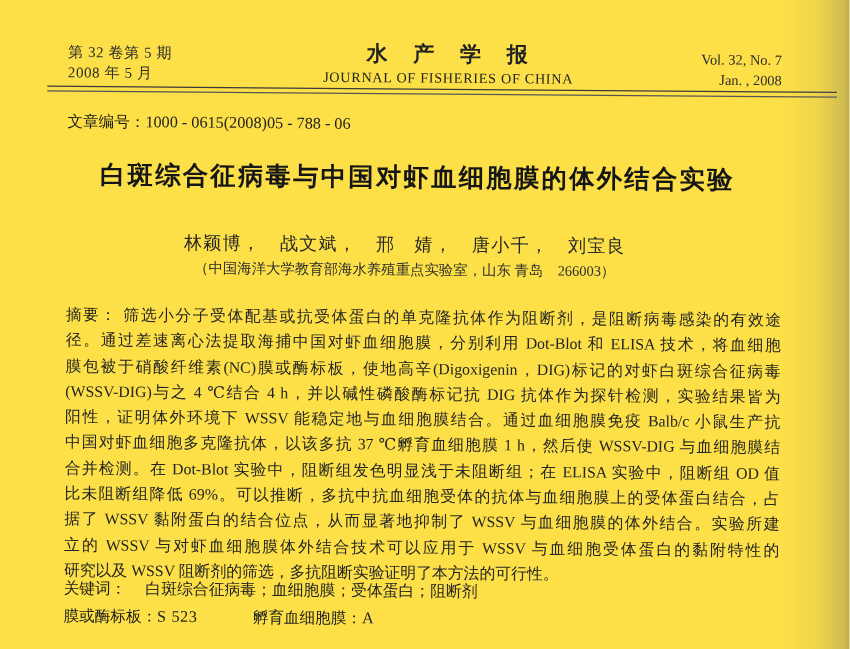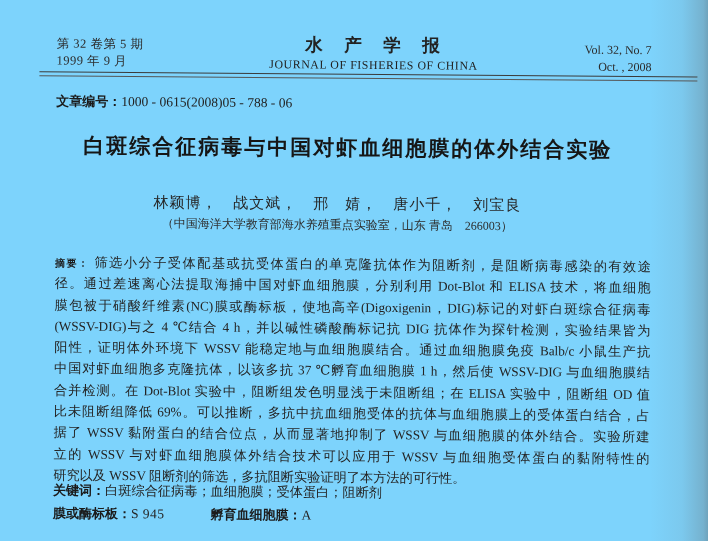--- a/index.html
+++ b/index.html
@@ -4,21 +4,21 @@
 <style>
   html, body {
     margin: 0; padding: 0;
     width: 708px; height: 541px;
     overflow: hidden;
     background: #fdfdfc;
   }
   .page {
     position: relative;
     width: 708px; height: 541px;
-    background: #7dd3fc;
+    background: #fde047;
     font-family: "Liberation Serif", "DejaVu Serif", serif;
     color: #222;
   }
   
   .sheet {
     position: absolute; inset: 0;
     transform: rotate(0.45deg);
     transform-origin: 0 0;
   }
   
@@ -54,21 +54,21 @@
     font-size: 12px; line-height: 17px; text-align: right; color: #2c2c2c;
   }
   .rule {
     position: absolute; left: 40px; right: 10px; top: 71px;
     height: 3px;
     border-top: 1.6px solid #3a3a3a;
     border-bottom: 1.2px solid #555;
   }
   .label {
     font-family: "Liberation Sans", "DejaVu Sans", sans-serif;
-    font-weight: bold; color: #1b1b1b;
+    font-weight: normal; color: #1b1b1b;
   }
   .artnum {
     position: absolute; left: 57px; top: 92px;
     font-size: 13.5px; color: #222;
   }
   .artnum .label { font-size: 13px; }
   .title {
     position: absolute; left: 30px; right: 40px; top: 131px;
     text-align: center;
     font-family: "Liberation Sans", "DejaVu Sans", sans-serif;
@@ -90,53 +90,53 @@
     font-size: 13.2px; line-height: 21.3px; color: #242424;
   }
   .abstract .line {
     text-align: justify;
     text-align-last: justify;
     height: 21.3px; overflow: hidden;
   }
   .abstract .line.last {
     text-align-last: left;
   }
-  .abstract .label { font-size: 10px; margin-right: 5px; }
+  .abstract .label { font-size: 13px; margin-right: 5px; }
   .keywords {
     position: absolute; left: 57px; top: 481px; width: 600px;
     font-size: 13.2px; color: #242424;
   }
-  .keywords .label { font-size: 13px; margin-right: 0; }
+  .keywords .label { font-size: 13px; margin-right: 16px; }
   .classline {
     position: absolute; left: 57px; top: 504px; width: 600px;
     font-size: 13.5px; color: #242424;
   }
   .classline .label { font-size: 13px; }
   .classline .gap { display: inline-block; width: 46px; }
   .classline .val { letter-spacing: 0.5px; }
 </style>
 </head>
 <body>
 
 <div class="page">
   <div class="sheet">
 
     <div class="hdr-left">
       <div>第 32 卷第 5 期</div>
-      <div>1999 年 9 月</div>
+      <div>2008 年 5 月</div>
     </div>
 
     <div class="hdr-center">
       <div class="cn">水　产　学　报</div>
       <div class="en">JOURNAL OF FISHERIES OF CHINA</div>
     </div>
 
     <div class="hdr-right">
       <div>Vol. 32, No. 7</div>
-      <div>Oct. , 2008</div>
+      <div>Jan. , 2008</div>
     </div>
 
     <div class="rule"></div>
 
     <div class="artnum">
       <span class="label">文章编号：</span><span>1000 - 0615(2008)05 - 788 - 06</span>
     </div>
 
     <div class="title">白斑综合征病毒与中国对虾血细胞膜的体外结合实验</div>
 
@@ -158,18 +158,18 @@
       <div class="line">据了 WSSV 黏附蛋白的结合位点，从而显著地抑制了 WSSV 与血细胞膜的体外结合。实验所建</div>
       <div class="line">立的 WSSV 与对虾血细胞膜体外结合技术可以应用于 WSSV 与血细胞受体蛋白的黏附特性的</div>
       <div class="line last">研究以及 WSSV 阻断剂的筛选，多抗阻断实验证明了本方法的可行性。</div>
     </div>
 
     <div class="keywords">
       <span class="label">关键词：</span><span>白斑综合征病毒；血细胞膜；受体蛋白；阻断剂</span>
     </div>
 
     <div class="classline">
-      <span class="label">膜或酶标板：</span><span class="val">S 945</span><span class="gap"></span><span class="label">孵育血细胞膜：</span><span class="val">A</span>
+      <span class="label">膜或酶标板：</span><span class="val">S 523</span><span class="gap"></span><span class="label">孵育血细胞膜：</span><span class="val">A</span>
     </div>
 
   </div>
   <div class="right-shadow"></div>
 </div>
 
 </body></html>

